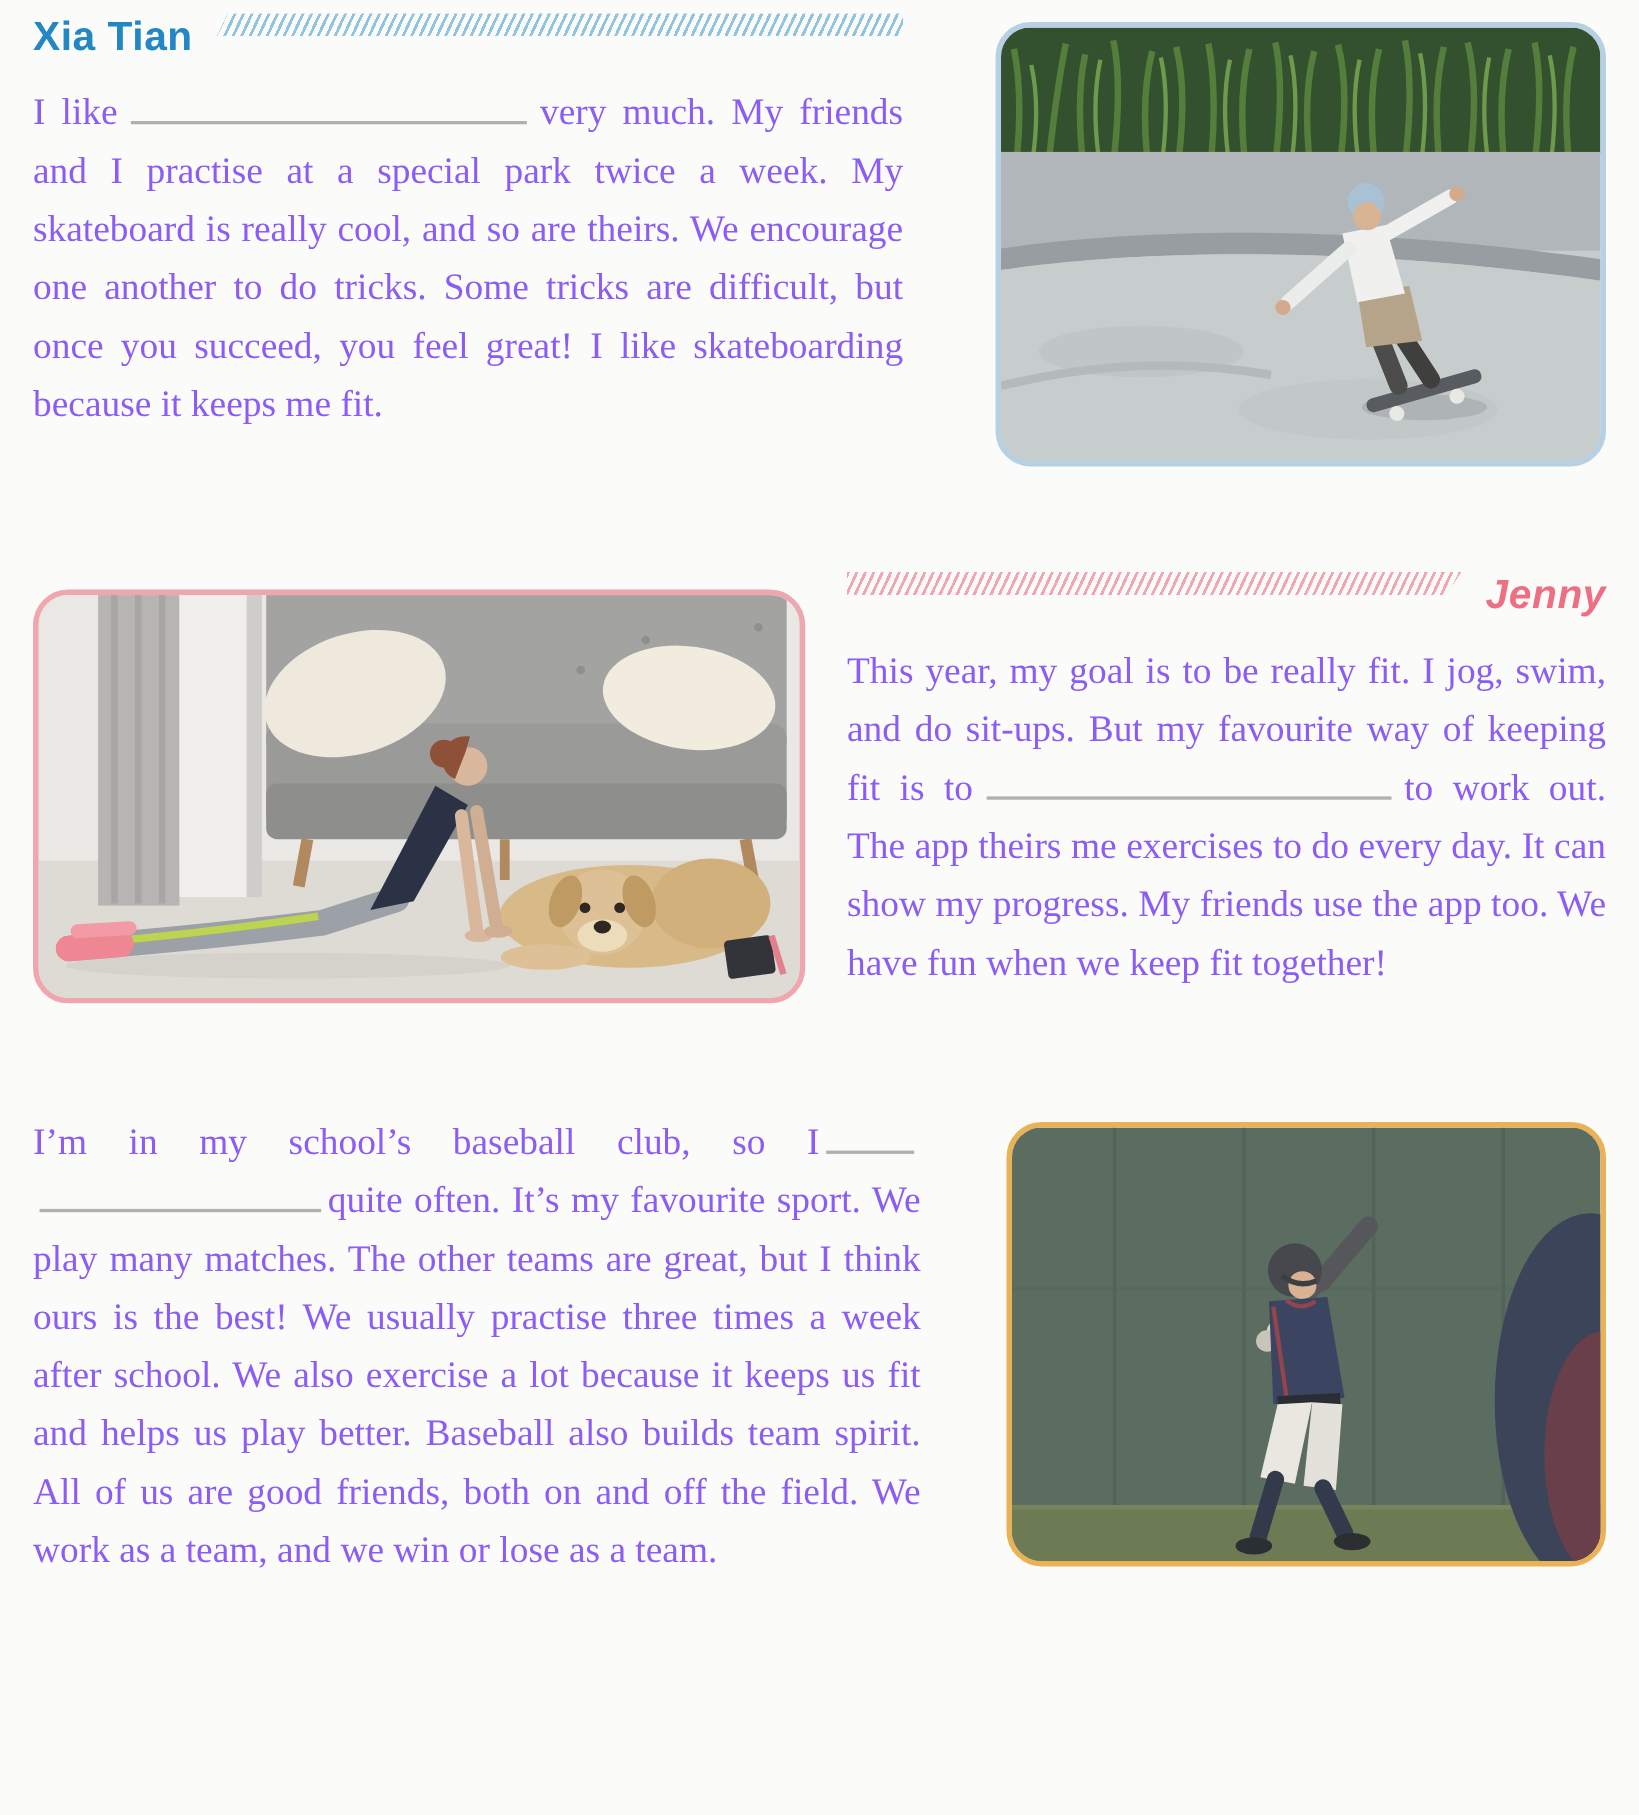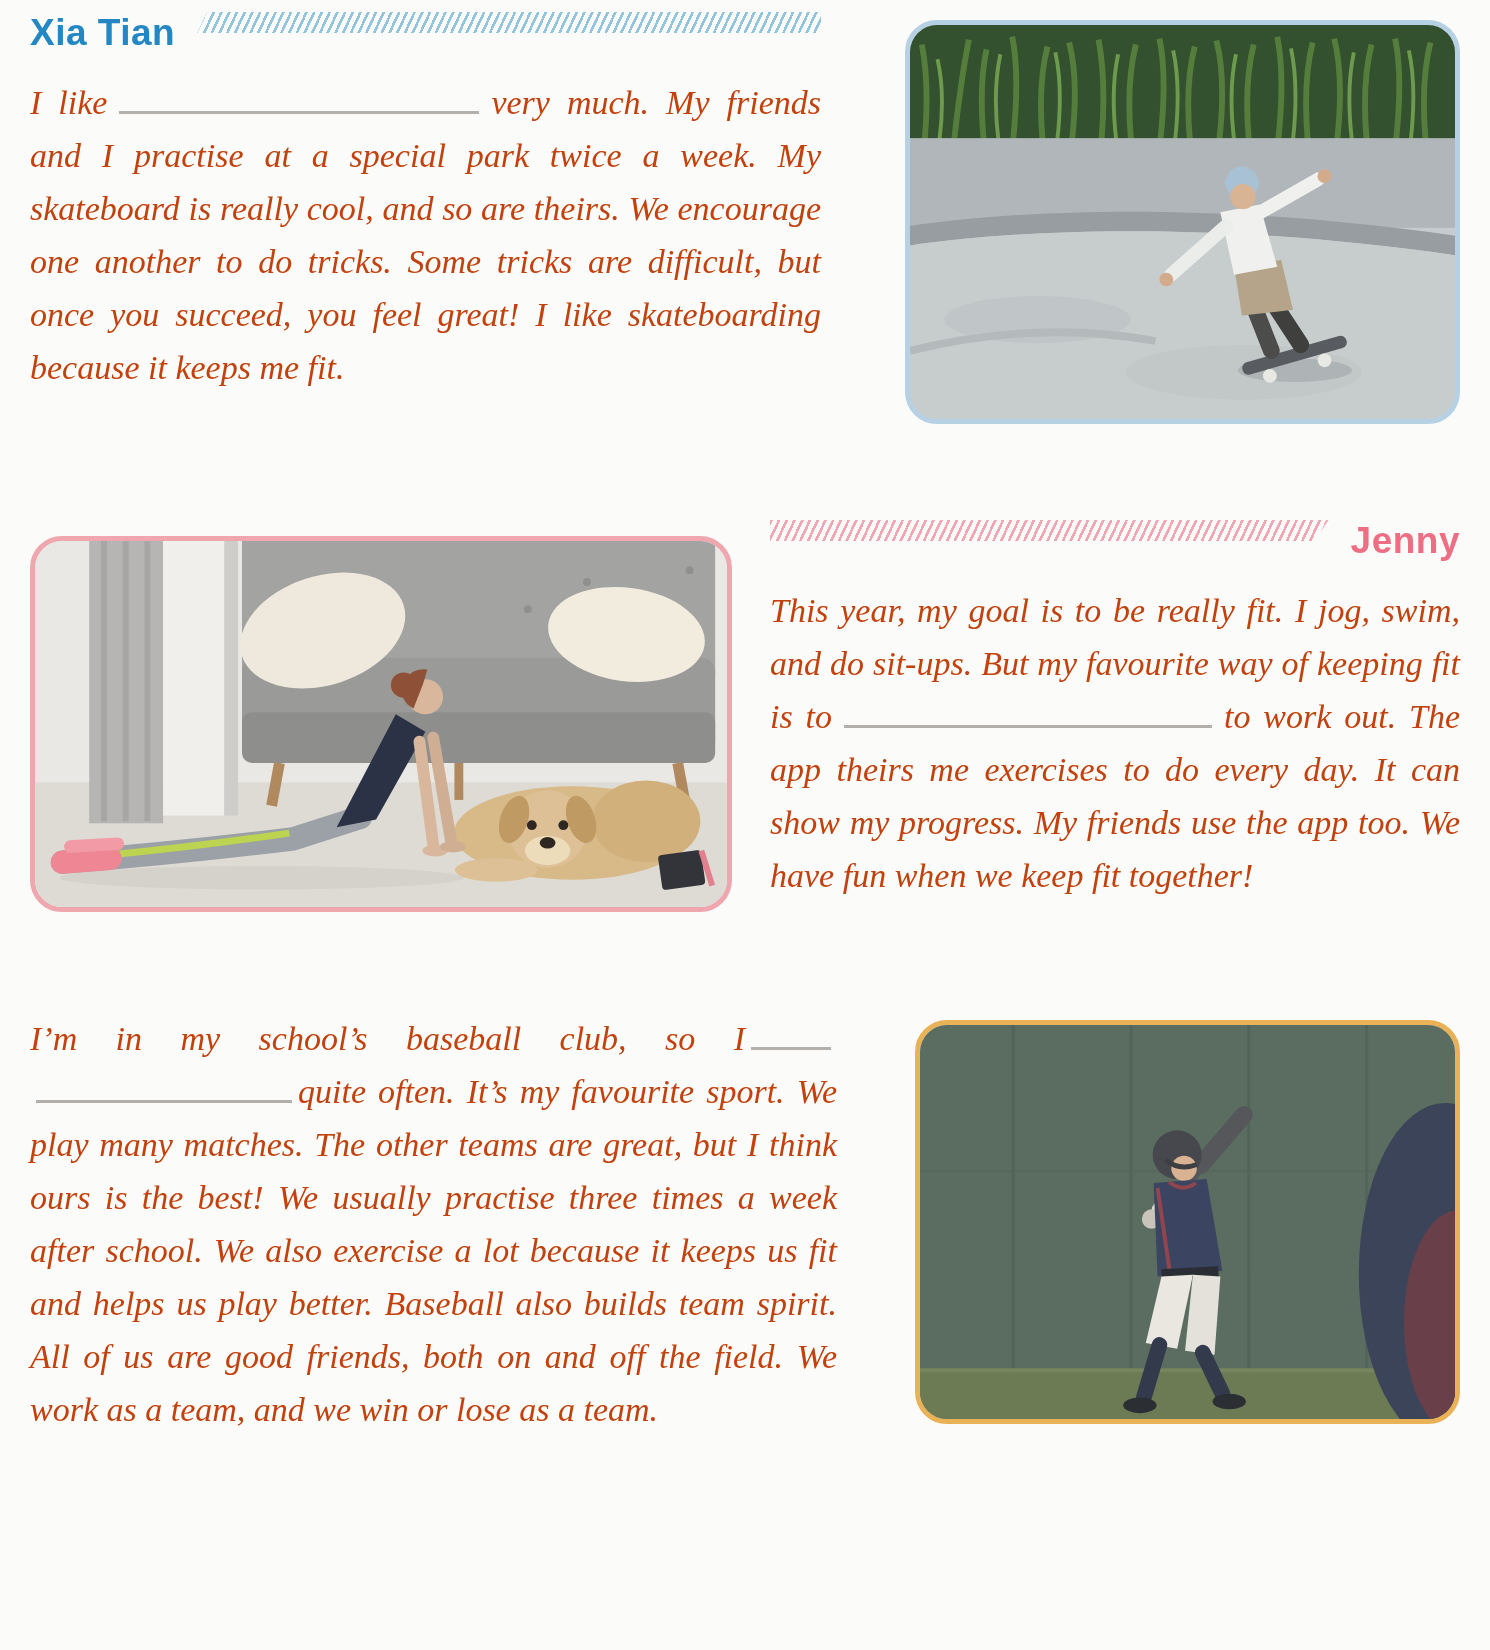--- a/index.html
+++ b/index.html
@@ -21,21 +21,21 @@
   
   .author-row { display: flex; gap: 22px; margin-bottom: 14px; height: 50px; }
   .author-name {
     font-family: "Liberation Sans", sans-serif;
     font-weight: 700; font-size: 37px; letter-spacing: 0.5px;
     white-space: nowrap;
   }
   .band { flex: 1; height: 21px; }
   .sec1 .author-name { color: #2287c3; }
   .sec1 .band { background: repeating-linear-gradient(115deg, #92c4de 0 2.6px, rgba(255,255,255,0) 2.6px 7px); clip-path: polygon(10px 0, 100% 0, 100% 100%, 0 100%); }
-  .sec2 .author-name { color: #ee6e84; }
+  .sec2 .author-name { color: #ee6e84; font-style: italic; }
   .sec2 .band { background: repeating-linear-gradient(115deg, #f2a6b2 0 2.6px, rgba(255,255,255,0) 2.6px 7px); clip-path: polygon(0 0, 100% 0, calc(100% - 14px) 100%, 0 100%); }
   .sec3 .author-name { color: #f1b04e; }
   .sec3 .band { background: repeating-linear-gradient(115deg, #f2c77c 0 2.6px, rgba(255,255,255,0) 2.6px 7px); clip-path: polygon(10px 0, 100% 0, 100% 100%, 0 100%); }
 
   
   .photo { overflow: hidden; background: #ddd; }
   .photo svg { display: block; width: 100%; height: 100%; }
   .photo-skate {
     float: right; width: 555px; height: 404px;
     border: 5px solid #b5d1e3; border-radius: 32px;
@@ -50,22 +50,21 @@
     float: right; width: 545px; height: 404px;
     border: 5px solid #e9b257; border-radius: 32px;
     margin: 8px 0 14px 78px;
   }
 
   
   .body-text {
     margin: 0;
     font-size: 34px; line-height: 1.56;
     text-align: justify;
-    color: #c2410c;
-    font-style: italic;
+    color: #8b5cf6;
   }
   .blank {
     display: inline-block;
     height: 0.92em;
     border-bottom: 3px solid #b3b0ac;
     margin: 0 12px;
     vertical-align: baseline;
   }
   .blank-1  { width: 360px; }
   .blank-2  { width: 368px; }

